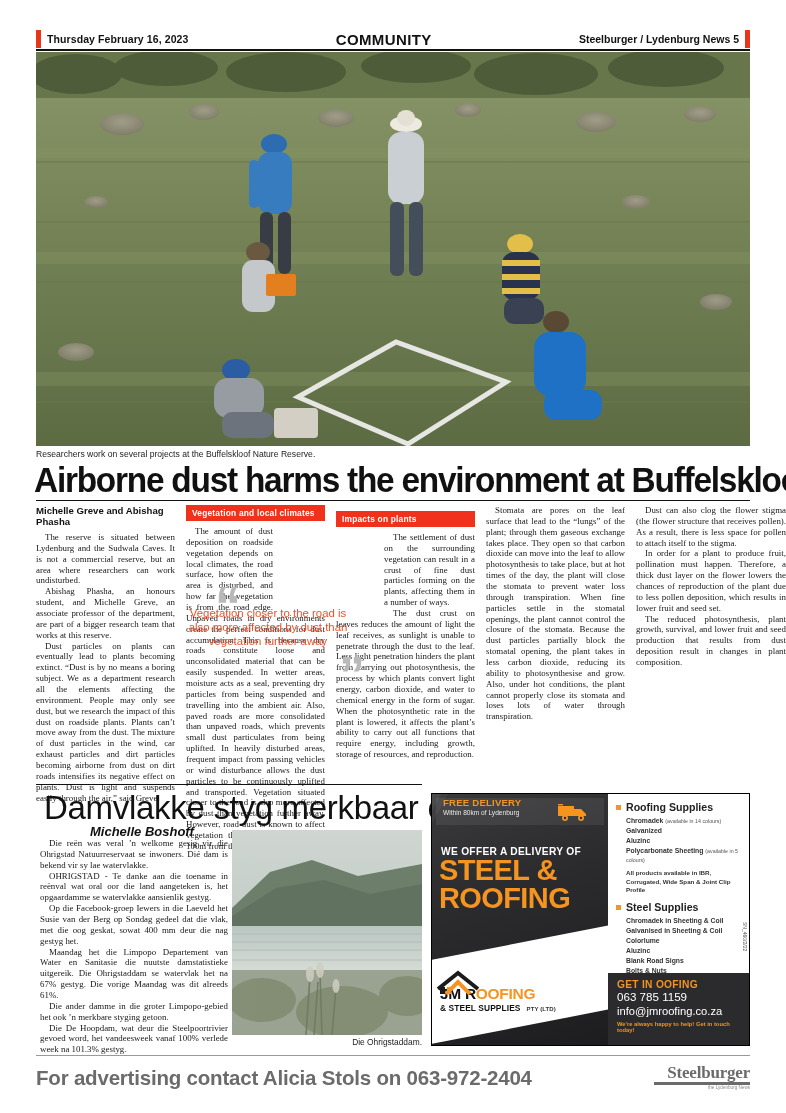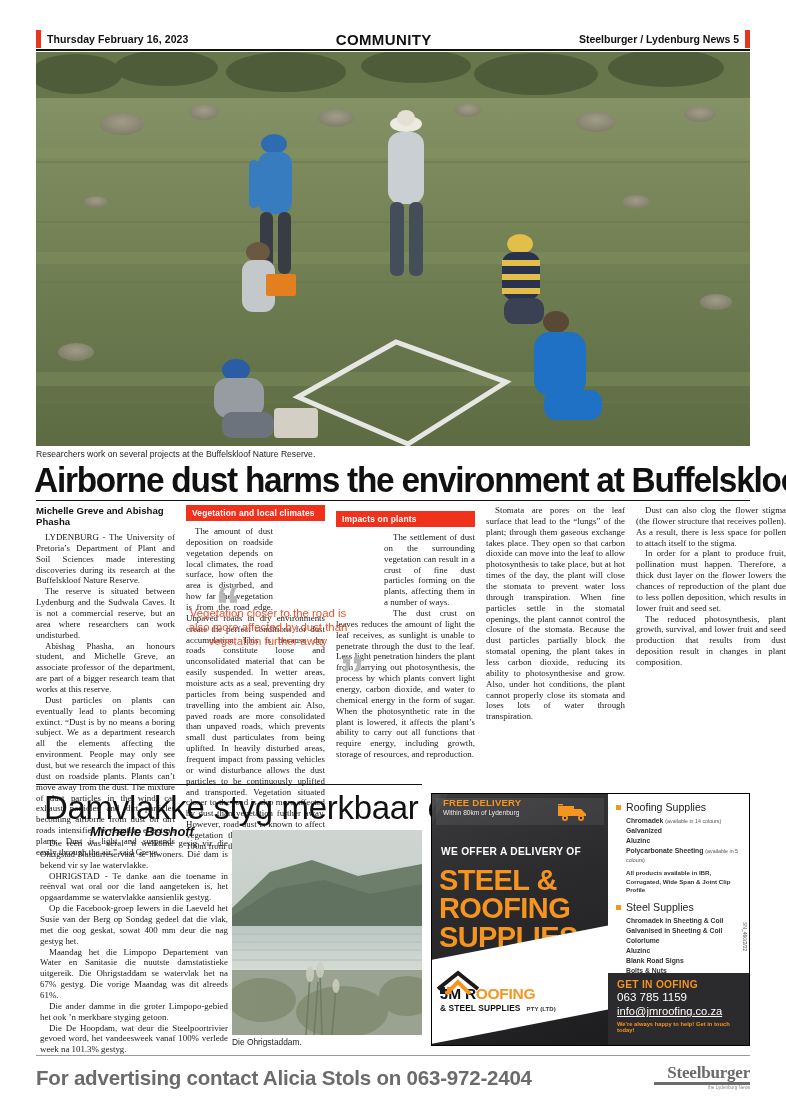--- a/index.html
+++ b/index.html
@@ -127,21 +127,21 @@
     position:absolute; left:40px; top:838px; width:188px;
   }
   .sec-photo {
     position:absolute; left:232px; top:830px; width:190px; height:205px;
     overflow:hidden; background:#b9c3bd;
   }
   .sec-photo svg { display:block; width:190px; height:205px; }
   .sec-cap {
     position:absolute; left:232px; top:1037px; width:190px;
     font-family: "Liberation Sans", sans-serif;
-    font-size: 8.4px; color:#222;
+    font-size: 8.4px; color:#222;text-align:right;
   }
 
   
   .ad {
     position:absolute; left:431px; top:793px; width:319px; height:253px;
     border: 1px solid #000; background:#fff; overflow:hidden;
   }
   .ad-left {
     position:absolute; left:0; top:0; width:176px; height:251px;
     background:
@@ -159,21 +159,21 @@
   .ad-del-1 { font-size:9.6px; font-weight:700; color:#f5941f; letter-spacing:.2px; line-height:1.1; }
   .ad-del-2 { font-size:6.6px; font-weight:400; color:#e8e8e8; line-height:1.2; }
   .truck { position:absolute; right:16px; top:5px; }
 
   .ad-offer {
     position:absolute; left:9px; top:52px;
     color:#fff; font-family:"Liberation Sans", sans-serif;
     font-size:10.2px; font-weight:700; letter-spacing:.3px;
   }
   .ad-big {
-    position:absolute; left:7px; top:72px; width:172px;
+    position:absolute; left:7px; top:62px; width:172px;
     color:#f5941f; font-family:"Liberation Sans", sans-serif;
     font-weight:700; font-size:29px; line-height:.98; letter-spacing:-.6px;
   }
   .ad-logo {
     position:absolute; left:-6px; bottom:0; width:182px; height:84px;
     background:#fff;
     transform: skewY(-11deg); transform-origin: left bottom;
     overflow:hidden;
   }
   .ad-logo-inner { transform: skewY(11deg); transform-origin: left bottom; padding:10px 0 0 14px; position:relative; height:100%; }
@@ -186,21 +186,21 @@
     font-family:"Liberation Sans", sans-serif; font-weight:700;
     font-size:8.4px; color:#111; letter-spacing:.1px;
   }
   .logo-pty { font-size:6px; color:#333; font-weight:700; margin-left:6px; }
 
   .ad-right {
     position:absolute; left:176px; top:0; width:143px; height:251px; background:#fff;
     padding: 7px 8px 0 8px;
   }
   .ad-cat {
-    font-family:"Liberation Sans", sans-serif; font-weight:400;
+    font-family:"Liberation Sans", sans-serif; font-weight:700;
     font-size:10.6px; color:#222; margin:0 0 3px 0; position:relative; padding-left:10px;
   }
   .ad-cat .bullet {
     position:absolute; left:0; top:4px; width:5px; height:5px; background:#f5941f;
   }
   .ad-cat.next { margin-top:7px; }
   .ad-item {
     font-family:"Liberation Sans", sans-serif; font-weight:700;
     font-size:6.8px; color:#333; line-height:1.45; padding-left:10px;
   }
@@ -208,21 +208,21 @@
   .ad-note {
     font-family:"Liberation Sans", sans-serif; font-weight:700;
     font-size:6.2px; color:#333; line-height:1.35; padding-left:10px; margin-top:4px;
   }
   .ad-contact {
     position:absolute; left:176px; bottom:0; width:143px; height:72px;
     background:#2b2b2e; color:#fff; padding:6px 8px 0 9px;
   }
   .gt { font-family:"Liberation Sans", sans-serif; font-weight:700; font-size:10.2px; color:#f5941f; letter-spacing:.3px; }
   .ph { font-family:"Liberation Sans", sans-serif; font-weight:400; font-size:11.6px; color:#fff; line-height:1.25; }
-  .em { font-family:"Liberation Sans", sans-serif; font-weight:400; font-size:11.2px; color:#fff; line-height:1.25;text-decoration:underline; }
+  .em { font-family:"Liberation Sans", sans-serif; font-weight:400; font-size:11.2px; color:#fff; line-height:1.25; }
   .tag { font-family:"Liberation Sans", sans-serif; font-weight:700; font-size:5.8px; color:#f5941f; margin-top:3px; }
   .ad-code {
     position:absolute; right:1px; top:128px;
     font-family:"Liberation Sans", sans-serif; font-size:5px; color:#555;
     writing-mode: vertical-rl;
   }
 
   
   .foot-rule { position:absolute; left:36px; top:1055px; width:714px; height:1px; background:#999; }
   .footer {
@@ -359,21 +359,20 @@
   </div>
   <div class="hero-caption">Researchers work on several projects at the Buffelskloof Nature Reserve.</div>
 
   <div class="headline">Airborne dust harms the environment at Buffelskloof</div>
   <div class="hl-rule"></div>
 
   <div class="cols">
 
     <div class="col c1">
       <div class="byline">Michelle Greve and Abishag Phasha</div>
-      <p class="body-p">LYDENBURG - The University of Pretoria’s Department of Plant and Soil Sciences made interesting discoveries during its research at the Buffelskloof Nature Reserve.</p>
       <p class="body-p">The reserve is situated between Lydenburg and the Sudwala Caves. It is not a commercial reserve, but an area where researchers can work undisturbed.</p>
       <p class="body-p">Abishag Phasha, an honours student, and Michelle Greve, an associate professor of the department, are part of a bigger research team that works at this reserve.</p>
       <p class="body-p">Dust particles on plants can eventually lead to plants becoming extinct. “Dust is by no means a boring subject. We as a department research all the elements affecting the environment. People may only see dust, but we research the impact of this dust on roadside plants. Plants can’t move away from the dust. The mixture of dust particles in the wind, car exhaust particles and dirt particles becoming airborne from dust on dirt roads intensifies its negative effect on plants. Dust is light and suspends easily through the air,” said Greve.</p>
     </div>
 
     <div class="col c2">
       <div class="subhead">Vegetation and local climates</div>
       <p class="body-p">
         <span class="shim-l"></span>
         <span>The amount of dust deposition on roadside vegetation depends on local climates, the road surface, how often the area is disturbed, and how far the vegetation is from the road edge. Unpaved roads in dry environments create the perfect conditions for dust accumulation. This is because dry roads constitute loose and unconsolidated material that can be easily suspended. In wetter areas, moisture acts as a seal, preventing dry particles from being suspended and travelling into the ambient air. Also, paved roads are more consolidated than unpaved roads, which prevents small dust particulates from being uplifted. In heavily disturbed areas, frequent impact from passing vehicles or wind disturbance allows the dust particles to be continuously uplifted and transported. Vegetation situated closer to the road is also more affected by dust than vegetation further away. However, road dust is known to affect vegetation that is situated as far as 100m from the edge of the road.</span>
@@ -474,21 +473,20 @@
             <circle cx="23" cy="15" r="1.2" fill="#2b2b2e"></circle>
           <rect x="-2" y="1" width="7" height="1.4" fill="#f5941f"></rect>
           <rect x="-4" y="4.5" width="6" height="1.4" fill="#f5941f"></rect>
         </svg>
       </div>
 
       <div class="ad-offer">WE OFFER A DELIVERY OF</div>
       <div class="ad-big">
         <div>STEEL &amp;</div>
         <div>ROOFING</div>
-        <div>SUPPLIES</div>
       </div>
 
       <div class="ad-logo">
         <div class="ad-logo-inner">
           <svg width="46" height="26" viewBox="0 0 46 26" style="position:absolute;left:10px;top:8px;">
             <path d="M2 20 L22 4 L42 20" stroke="#1b1b1b" stroke-width="4" fill="none"></path>
             <path d="M10 25 L22 13 L34 25" stroke="#f5941f" stroke-width="4" fill="none"></path>
             <rect x="4" y="18" width="5" height="7" fill="#1b1b1b"></rect>
             <rect x="11" y="18" width="4" height="7" fill="#f5941f"></rect>
           </svg>

